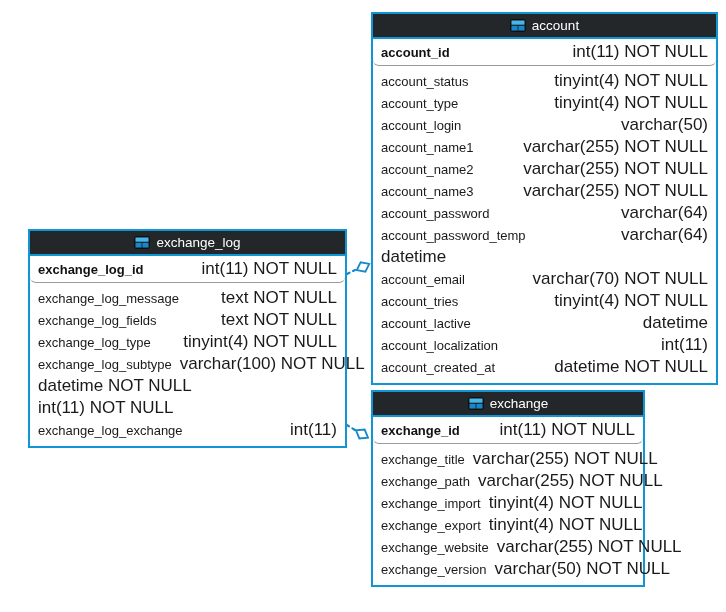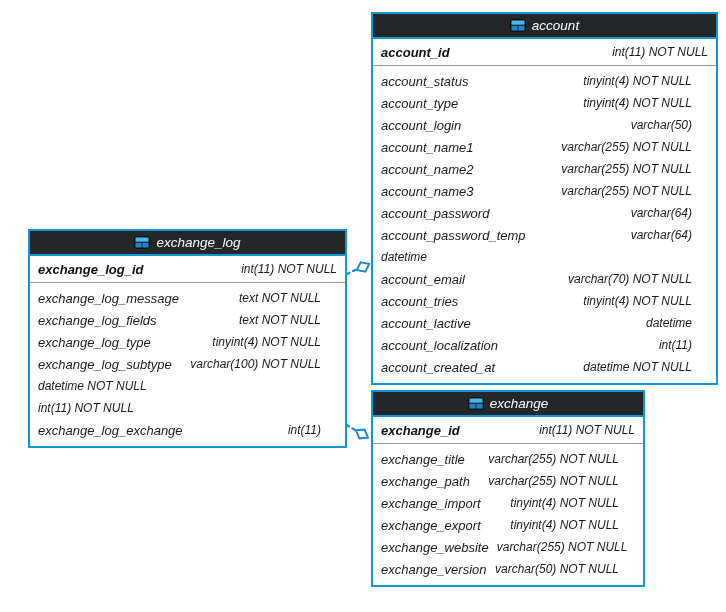--- a/index.html
+++ b/index.html
@@ -1,33 +1,33 @@
 <!DOCTYPE html>
 <html><head>
 <meta charset="utf-8">
 <style>
   * { margin:0; padding:0; box-sizing:border-box; }
   html,body { width:726px; height:612px; background:#ffffff; overflow:hidden;
               font-family:"Liberation Sans", sans-serif; }
-  .canvas { position:relative; width:604px; height:612px; background:#ffffff;font-style:italic; }
+  .canvas { position:relative; width:604px; height:612px; background:#ffffff; }
 
   .db-table { position:absolute; background:#ffffff; border:2px solid #1095d5; }
   .t-header { background:#242729; color:#ffffff; height:25px;
               display:flex; align-items:center; justify-content:center;
               font-size:13.5px; border-bottom:2px solid #1095d5; gap:6px; }
   .t-icon { display:inline-flex; align-items:center; }
   .t-pk { display:flex; justify-content:space-between; align-items:center;
           height:27px; padding:0 8px; border-bottom:1px solid #9a9a9a;
-          background:#ffffff; }
+          background:#ffffff;border-radius:6px; }
   .t-pk .cname { font-weight:bold; color:#111111; font-size:13px; }
-  .t-cols { padding:4px 16px 5px 0; }
+  .t-cols { padding:4px 0 5px 0; }
   .row { display:flex; justify-content:space-between; align-items:center;
          height:22px; padding:0 8px; gap:8px; white-space:nowrap; }
   .cname { color:#1a1a1a; font-size:13px; }
-  .ctype { color:#1a1a1a; font-size:12px; text-align:right; }
+  .ctype { color:#1a1a1a; font-size:17px; text-align:right; }
 
   .tbl-account      { left:371px; top:12px;  width:347px; }
   .tbl-exchange-log { left:12px;  top:229px; width:319px;margin-left:16px; }
   .tbl-exchange     { left:371px; top:390px; width:274px; }
 
   .rel-overlay { position:absolute; left:0; top:0; width:726px; height:612px;
                  pointer-events:none; }
 </style>
 </head>
 <body>

